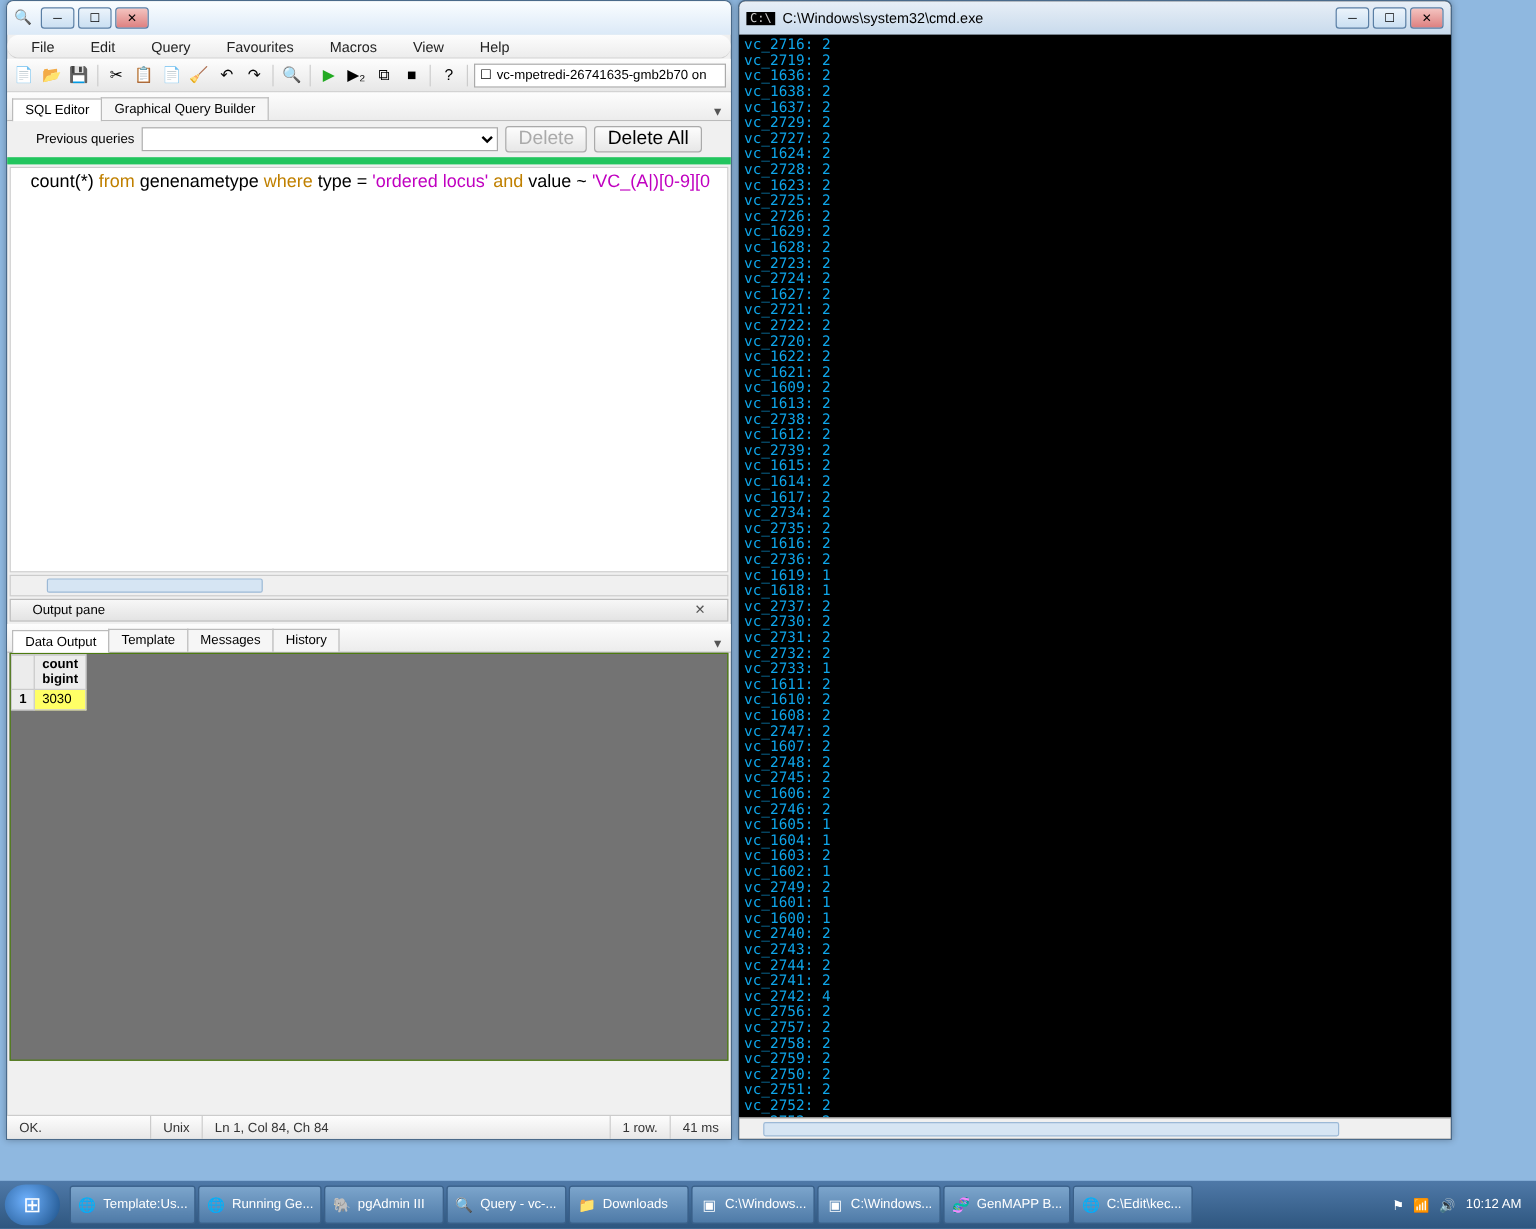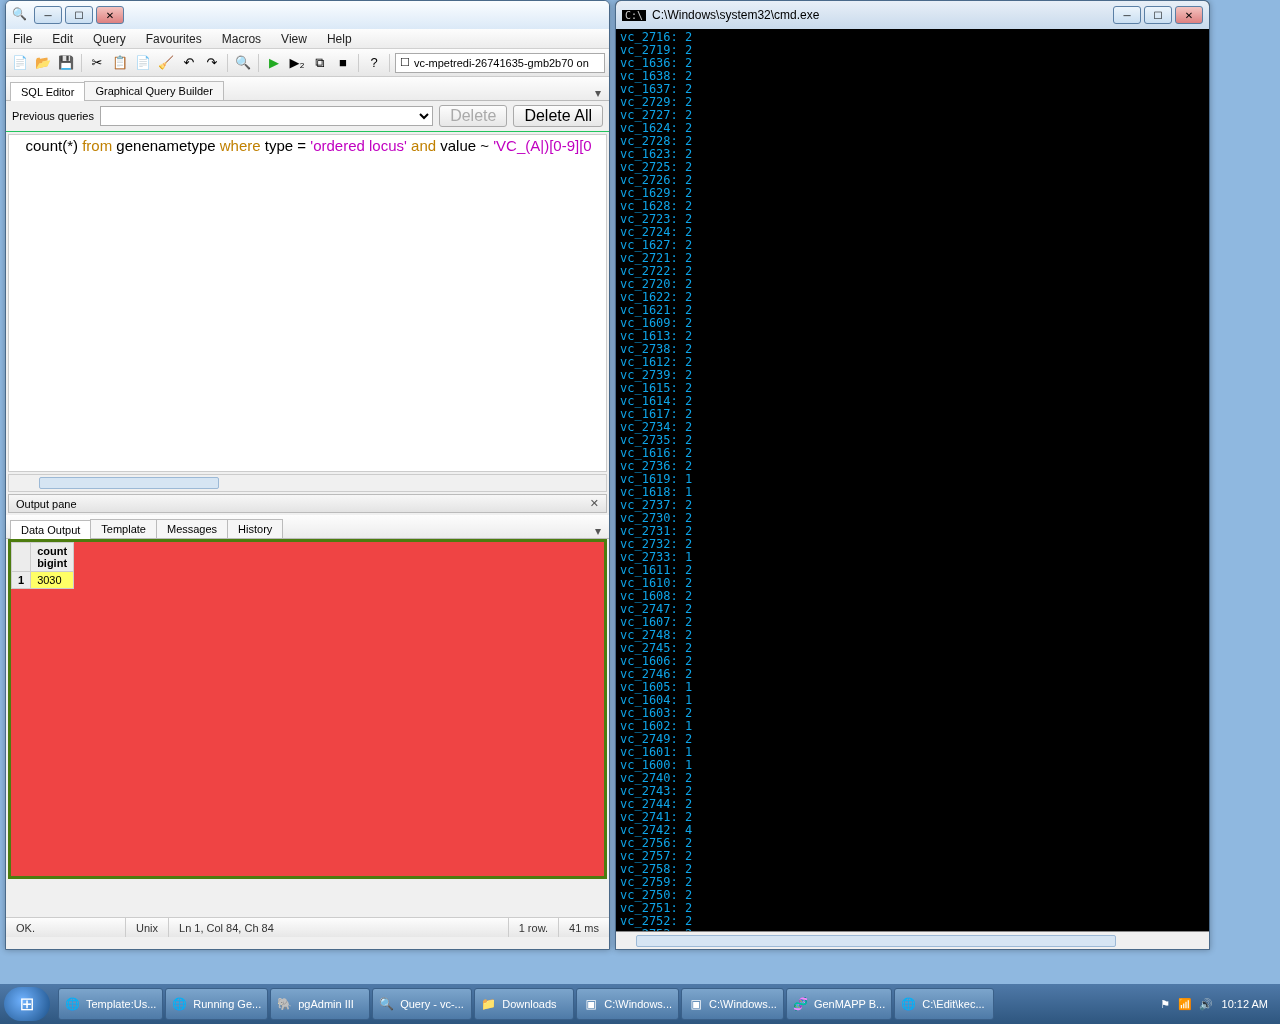--- a/index.html
+++ b/index.html
@@ -8,55 +8,55 @@
   
   .window { position:absolute; background:#f0f0f0; border:1px solid #4a6a8a; border-radius:6px 6px 0 0; box-shadow:0 0 6px rgba(0,0,0,.3); }
   .titlebar { height:28px; background:linear-gradient(#fafdff,#dbe9f7); display:flex; align-items:center; padding:0 6px; border-radius:5px 5px 0 0; }
   .titlebar .ticon { width:16px; height:16px; margin-right:6px; font-size:12px; }
   .titlebar .title { flex:1; color:#000; font-size:12px; }
   .tbtns { display:flex; gap:3px; }
   .tbtns span { width:28px; height:18px; border:1px solid #5a7fa5; border-radius:3px; background:linear-gradient(#ecf4fb,#cadff2); display:flex; align-items:center; justify-content:center; font-size:10px; cursor:pointer; }
   .tbtns .close { background:linear-gradient(#f4c4c0,#dd8080); }
 
   #pgwin { left:5px; top:0; width:605px; height:950px; }
-  .menubar { background:linear-gradient(#fdfdfd,#ececec); height:20px; display:flex; align-items:center; padding:0 7px; gap:20px; font-size:12px; color:#222; border-bottom:1px solid #d0d0d0;}
+  .menubar { background:linear-gradient(#fdfdfd,#ececec); height:20px; display:flex; align-items:center; padding:0 20px; gap:30px; font-size:12px; color:#222; border-bottom:1px solid #d0d0d0;border-radius:10px;}
   .toolbar { background:linear-gradient(#fdfdfd,#e7e7e7); height:28px; display:flex; align-items:center; padding:0 4px; gap:3px; border-bottom:1px solid #ccc;}
   .toolbar .tbico { width:20px; height:20px; display:flex; align-items:center; justify-content:center; font-size:13px; border:1px solid transparent; border-radius:2px; }
   .toolbar .sep { width:1px; height:18px; background:#ccc; margin:0 2px;}
   .toolbar .dbselect { flex:1; background:#fff; border:1px solid #aaa; height:20px; font-size:11px; padding:0 4px; display:flex; align-items:center; }
   .toolbar .dbselect::before{content:"☐"; margin-right:4px;}
 
   .tabstrip { background:linear-gradient(#fdfdfd,#ececec); height:24px; display:flex; align-items:flex-end; padding:0 4px; border-bottom:1px solid #bbb;}
   .tab { padding:3px 10px; border:1px solid #bbb; border-bottom:none; margin-right:-1px; background:#f6f6f6; font-size:11px;}
   .tab.active { background:#fff; font-weight:normal; position:relative; top:1px;}
   .tabstrip .spread { flex:1;}
   .tabstrip .drop { width:14px; text-align:center; color:#555;}
 
-  .prevrow { display:flex; align-items:center; gap:6px; padding:4px 6px; background:#f0f0f0; border-bottom:1px solid #22c55e;}
+  .prevrow { display:flex; align-items:center; gap:6px; padding:4px 24px; background:#f0f0f0; border-bottom:6px solid #22c55e;}
   .prevrow label{font-size:11px;}
   .prevrow select{flex:1; height:20px; border:1px solid #aaa; background:#fff;}
   .prevrow button{height:22px; padding:0 10px; font-size:16px; background:linear-gradient(#fdfdfd,#e7e7e7); border:1px solid #aaa; border-radius:3px;}
   .prevrow button[disabled]{color:#aaa;}
 
   .sqlarea { background:#fff; border:1px solid #ccc; margin:2px; height:338px; overflow:auto; font-family:Consolas,monospace; font-size:15px; padding:2px 4px; white-space:pre; color:#000;}
   .sqlarea .kw{color:#c08000;} .sqlarea .str{color:#c000c0;}
   .hscroll{height:18px; background:#f0f0f0; border:1px solid #ccc; margin:0 2px; display:flex; align-items:center;}
   .hscroll .thumb{width:180px;height:12px;background:#d6e5f3;border:1px solid #9cb9d6;border-radius:2px; margin-left:30px;}
 
-  .pane-hdr{background:linear-gradient(#f7f7f7,#e3e3e3); border:1px solid #bbb; margin:2px; padding:2px 7px; font-size:11px; display:flex; align-items:center;text-align:right;}
+  .pane-hdr{background:linear-gradient(#f7f7f7,#e3e3e3); border:1px solid #bbb; margin:2px; padding:2px 18px; font-size:11px; display:flex; align-items:center;text-align:right;}
   .pane-hdr .x{margin-left:auto; color:#555; cursor:pointer;}
 
-  .outgrid{background:#ef4444; border:3px solid #4d7c0f; margin:0 2px 2px 2px; height:340px; overflow:auto;}
+  .outgrid{background:#737373; border:1px solid #4d7c0f; margin:0 2px 2px 2px; height:340px; overflow:auto;}
   .outgrid table{border-collapse:collapse; font-size:11px;}
   .outgrid th,.outgrid td{border:1px solid #ccc; padding:2px 6px; text-align:left;}
   .outgrid th{background:#ececec;}
   .outgrid .rownum{background:#ececec; font-weight:bold; text-align:center;}
   .outgrid .hl{background:#ffff66;}
 
-  .statusbar{position:absolute; left:0; right:0; bottom:12px; height:20px; background:linear-gradient(#fdfdfd,#e7e7e7); border-top:1px solid #ccc; display:flex; align-items:center; font-size:11px; color:#333;}
+  .statusbar{position:absolute; left:0; right:0; bottom:0; height:20px; background:linear-gradient(#fdfdfd,#e7e7e7); border-top:1px solid #ccc; display:flex; align-items:center; font-size:11px; color:#333;}
   .statusbar div{padding:0 10px; border-right:1px solid #ccc; height:100%; display:flex; align-items:center;}
 
   
   #cmdw { left:615px; top:0; width:595px; height:950px; background:#000; }
   #cmdw .titlebar{background:linear-gradient(#e8eff7,#c8daec);}
   #cmdw .cmdlogo{font-family:Consolas,monospace; font-size:10px; background:#000; color:#ccc; padding:0 3px; margin-right:6px;}
   .console{position:absolute; top:28px; left:0; right:0; bottom:18px; background:#000; color:#0ea5e9; font-family:"Lucida Console",Consolas,monospace; font-size:12px; line-height:13px; padding:2px 4px; overflow:hidden; white-space:pre;}
   .cmdscroll{position:absolute;left:0;right:0;bottom:0;height:18px;background:#f0f0f0;border-top:1px solid #888;display:flex;align-items:center;}
   .cmdscroll .thumb{width:480px;height:12px;background:#d6e5f3;border:1px solid #9cb9d6;border-radius:2px; margin-left:20px;}
 

